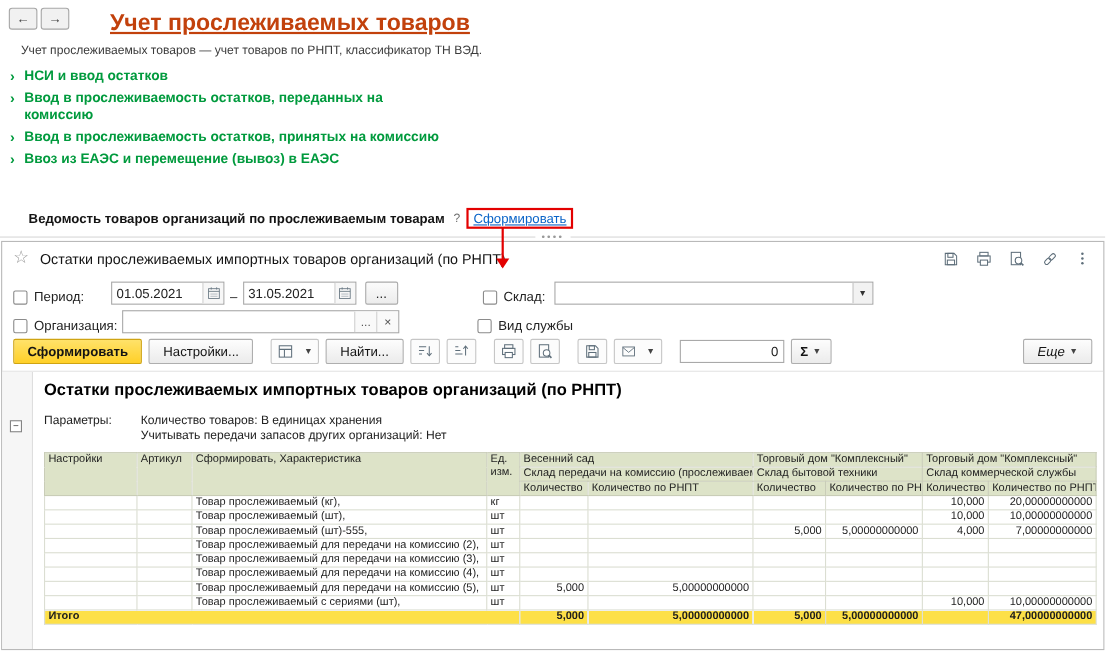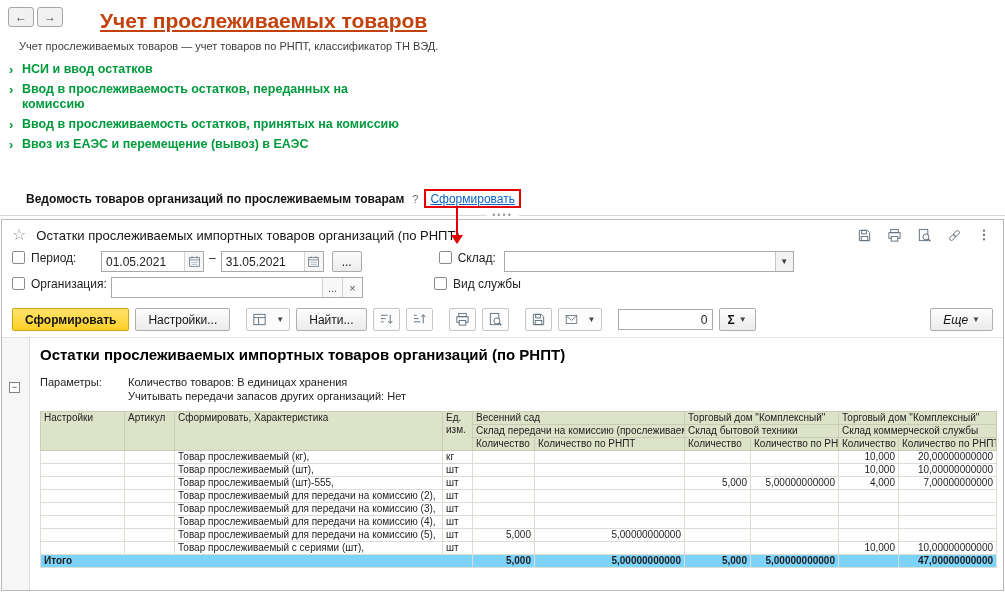--- a/index.html
+++ b/index.html
@@ -39,21 +39,21 @@
   .report-window{position:absolute;top:219px;left:1px;width:1003px;height:372px;border:1px solid #b9b9b9;
                  background:#fff;display:flex;flex-direction:column;}
   .titlebar{height:30px;flex:none;display:flex;align-items:center;padding:0 10px;}
   .star-icon{color:#969696;font-size:16px;line-height:16px;cursor:pointer;}
   .win-title{margin-left:10px;font-size:13px;color:#141414;}
   .title-icons{margin-left:auto;display:flex;align-items:center;gap:12px;}
   .tbtn{width:18px;height:17px;display:flex;align-items:center;justify-content:center;cursor:pointer;}
 
   
   .filters{flex:none;padding:1px 10px 2px;}
-  .frow{display:flex;align-items:flex-start;height:26px;}
+  .frow{display:flex;align-items:flex-end;height:26px;}
   .checkbox{width:13px;height:13px;border:1px solid #8b8b8b;border-radius:2px;background:#fff;flex:none;cursor:pointer;}
   .flabel{margin-left:6px;font-size:12px;color:#222;}
   .lbl-period{width:70px;}
   .lbl-org{width:80px;}
   .lbl-sklad{width:46px;}
   .input{display:flex;align-items:center;height:21px;border:1px solid #a9a9a9;background:#fff;overflow:hidden;}
   .input .val{flex:1;padding:0 4px;font-size:12px;color:#222;white-space:nowrap;}
   .date-input{width:103px;}
   .cal-btn{width:19px;height:100%;display:flex;align-items:center;justify-content:center;
            border-left:1px solid #d2d2d2;background:#f7f7f7;cursor:pointer;}
@@ -96,21 +96,21 @@
   .params-label{width:88px;flex:none;}
   .params-values{display:flex;flex-direction:column;gap:2px;}
 
   table.report{border-collapse:collapse;table-layout:fixed;margin-top:9px;font-size:10px;width:956px;}
   table.report th,table.report td{border:1px solid #c9cdb7;padding:0 3px;height:13px;line-height:12px;
                                   overflow:hidden;white-space:nowrap;}
   table.report thead th{background:#dde3c8;font-weight:normal;text-align:left;vertical-align:top;}
   th.measure{white-space:normal;height:25px;}
   table.report tbody td{border-color:#dbded2;color:#1d1d1d;}
   td.num,th.num{text-align:right;}
-  tr.total-row td{background:#7dd3fc;font-weight:bold;border-color:#c9cdb7;}
+  tr.total-row td{background:#fde047;font-weight:bold;border-color:#c9cdb7;}
 </style>
 </head>
 <body>
 
 <div class="screen">
 
   <div class="top-panel">
     <div class="nav-buttons">
       <div class="nav-btn">
         <span>←</span>

